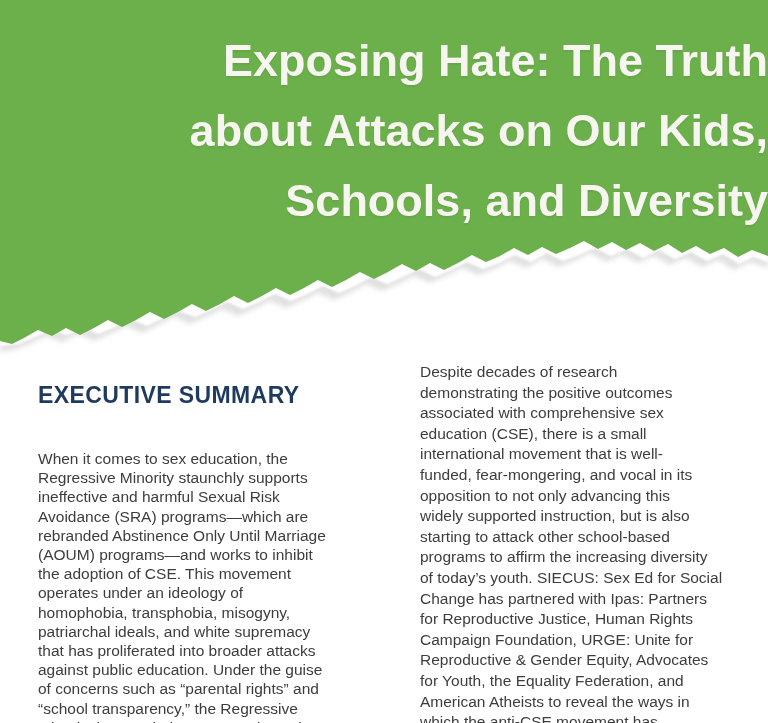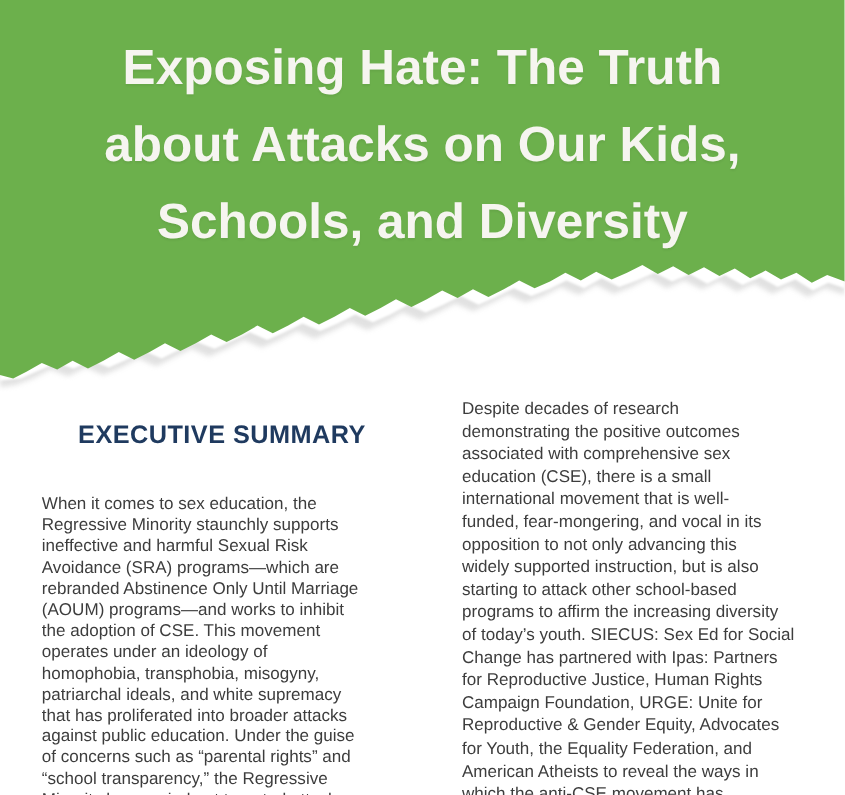--- a/index.html
+++ b/index.html
@@ -15,31 +15,31 @@
     position:relative;
     width:768px;height:723px;
     overflow:hidden;
     background:var(--page-bg);
     font-family:"Liberation Sans",sans-serif;
   }
   .hero{position:absolute;top:0;left:0;width:768px;height:400px;}
   .hero svg{position:absolute;top:0;left:0;width:768px;height:400px;display:block;}
   .report-title{
     position:absolute;top:26px;left:0;width:768px;
-    text-align:center;
+    text-align:right;
     color:var(--title-text);
     font-size:45px;line-height:70px;font-weight:700;
     letter-spacing:0px;
     white-space:pre-line;
     text-shadow:0 2px 2px rgba(0,0,0,0.06);
   }
   .section-heading{
     position:absolute;left:38px;top:382px;
     color:var(--heading-navy);
-    font-size:23px;font-weight:800;letter-spacing:0.4px;margin-left:33px;
+    font-size:23px;font-weight:800;letter-spacing:0.4px;
   }
   .body-col{
     position:absolute;
     color:var(--body-text);
     font-size:15.5px;
     white-space:pre-line;
   }
   .col-left{left:38px;top:449px;width:348px;line-height:19.2px;}
   .col-right{left:420px;top:362px;width:348px;line-height:20.6px;}
 </style>

